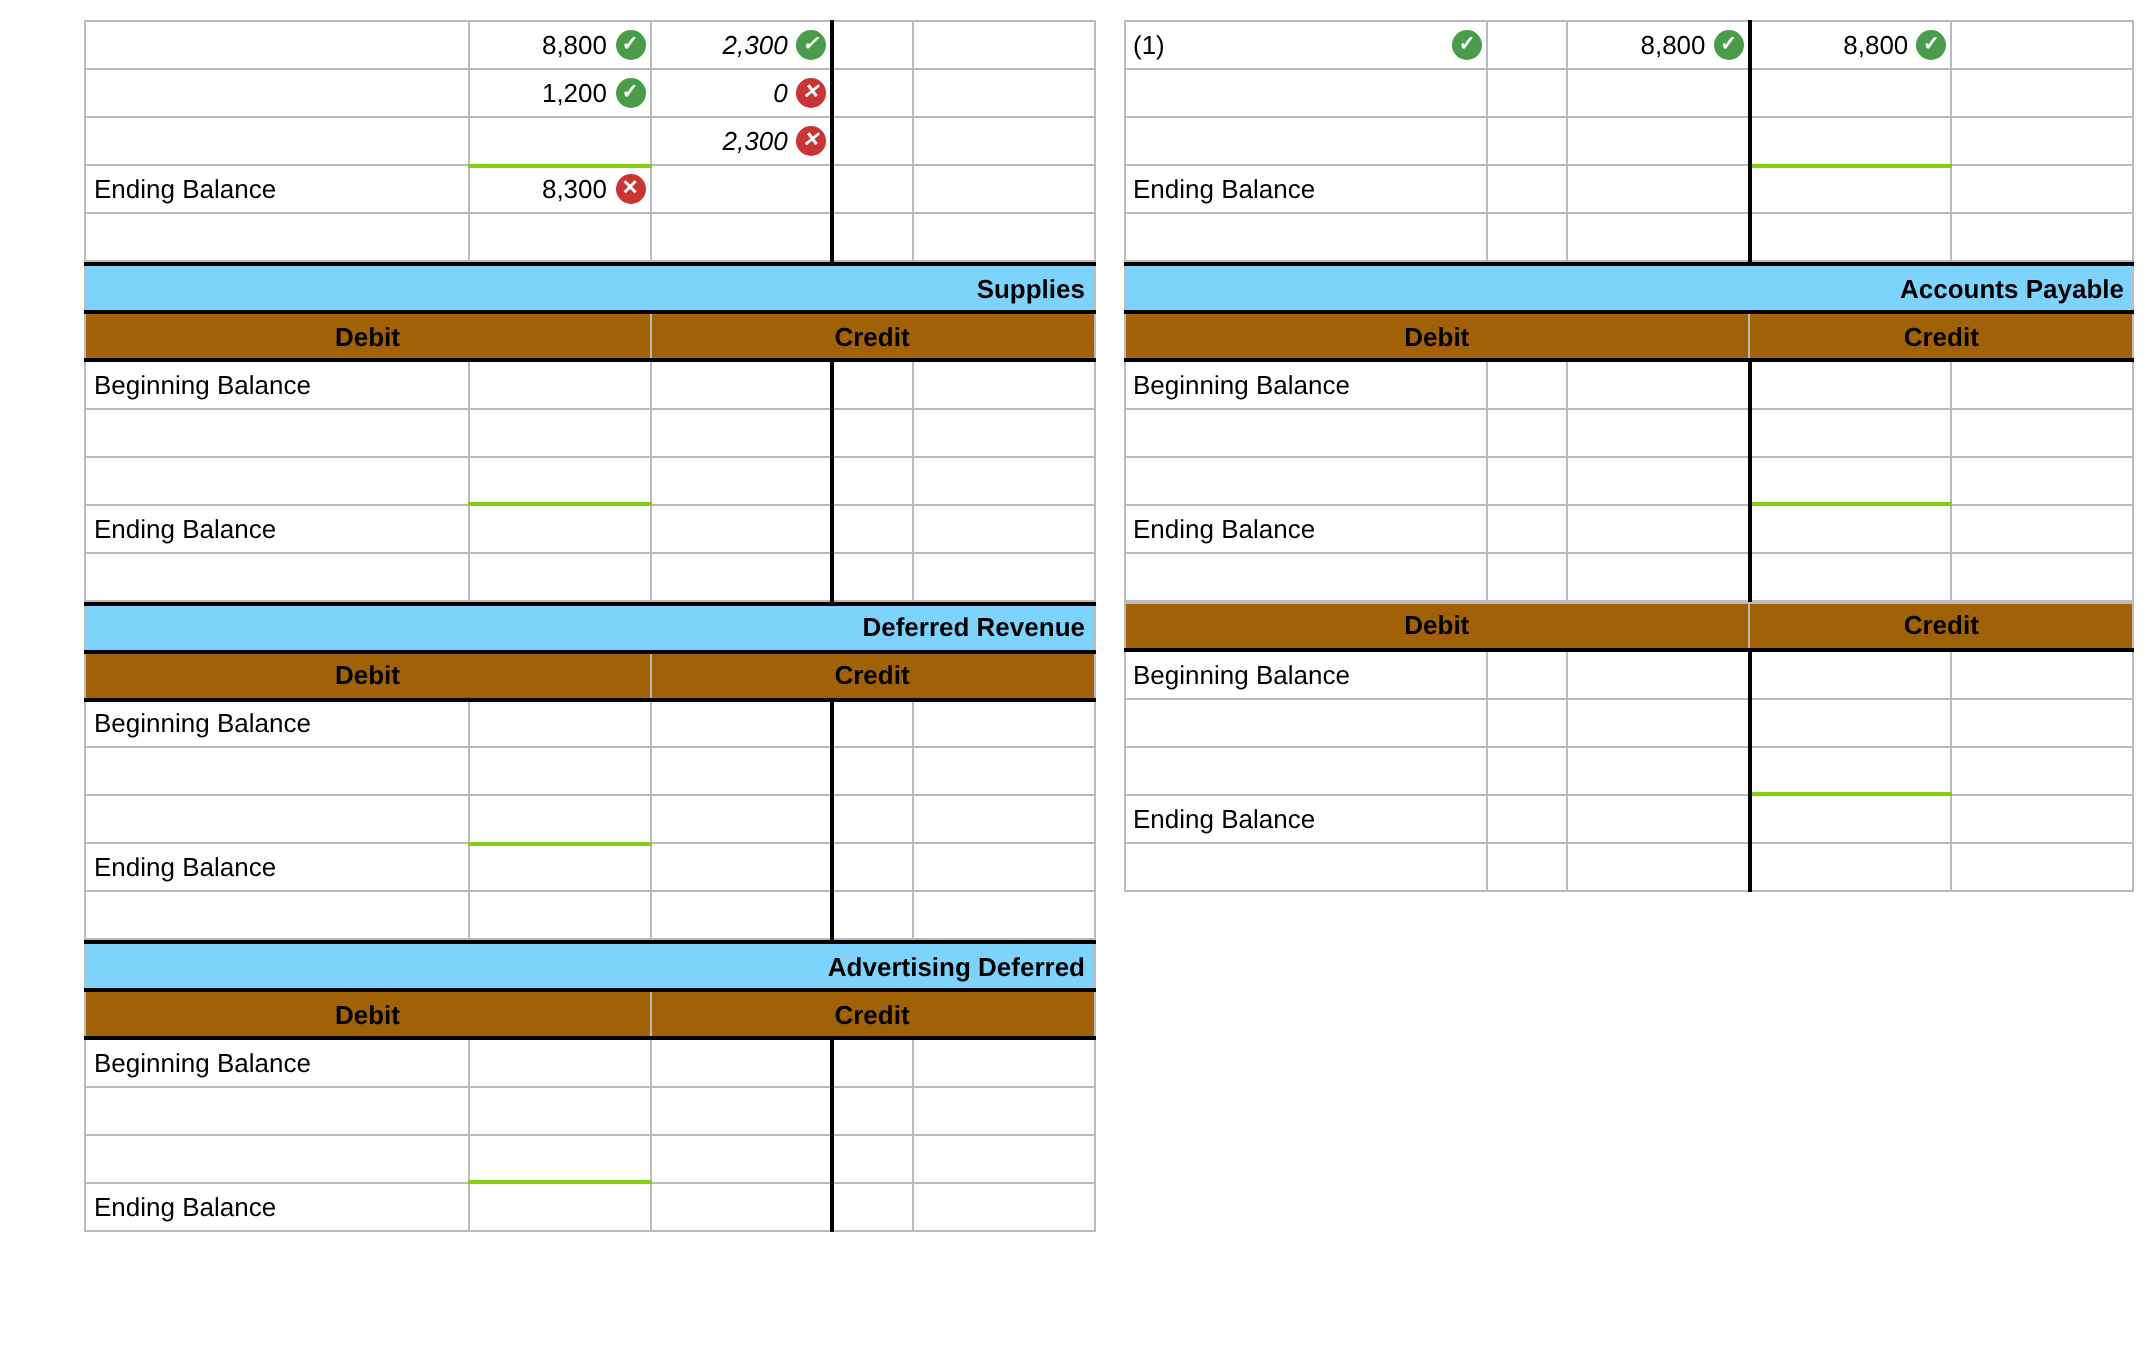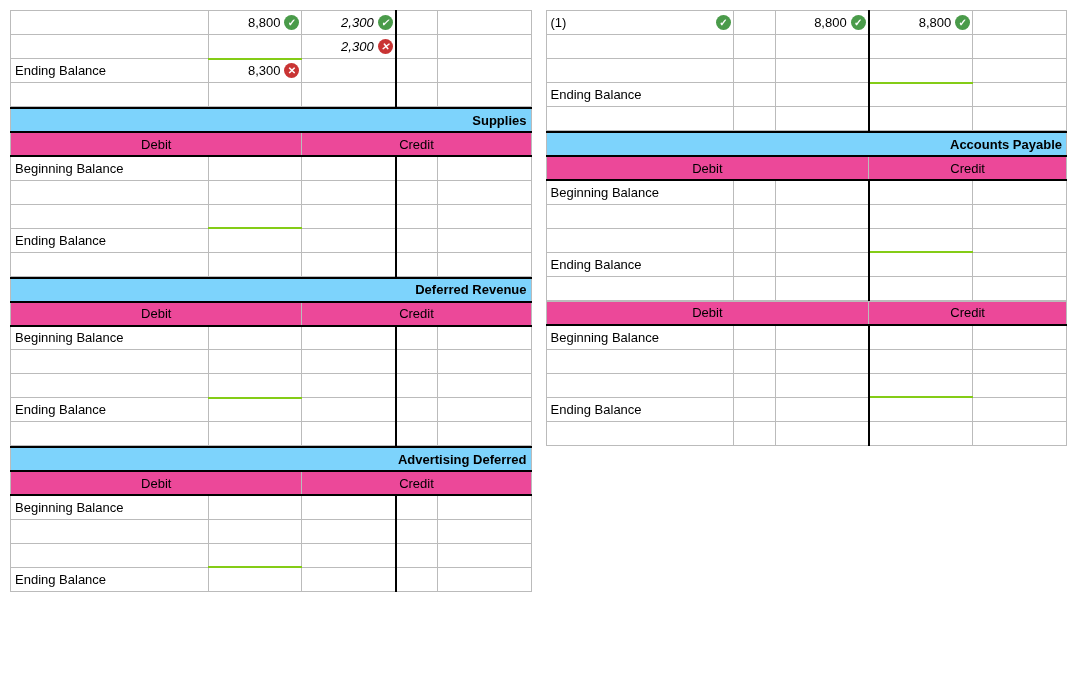--- a/index.html
+++ b/index.html
@@ -7,20 +7,21 @@
     font-family: Arial, sans-serif;
     font-size: 13px;
     margin: 0;
     padding: 10px;
     color: #000;
     background: #fff;
   }
   .container {
     display: flex;
     gap: 14px;
+    margin-left: 32px;
   }
   .col { flex: 1; }
   table {
     border-collapse: collapse;
     width: 100%;
     table-layout: fixed;
   }
   td {
     border: 1px solid #bbb;
     height: 24px;
@@ -58,23 +59,23 @@
   .correct { background: #4a9b4a; }
   .wrong { background: #c93434; }
   .acct-header td {
     background: #7dd3fc;
     text-align: right;
     font-weight: bold;
     border-top: 2px solid #000;
     border-bottom: 2px solid #000;
   }
   .dc-header td {
-    background: #ec4899;
+    background: #a16207;
     text-align: center;
-    font-weight: normal;
+    font-weight: bold;
     border-bottom: 2px solid #000;
   }
   .ending td.ebcell {
     border-top: 2px solid #84cc16;
   }
   table.right-panel td:nth-child(3) {
     border-right: 2px solid #000;
   }
   table.left-panel td:nth-child(3) {
     border-right: 2px solid #000;
@@ -108,20 +109,37 @@
               <div class="numwrap">
                 <span class="val">2,300</span>
                 <span class="icon-circle correct">✓</span>
               </div>
             </td>
   <td></td>
   <td></td>
 </tr>
 <tr>
   <td></td>
+  <td class="numcell">
+              <div class="numwrap">
+                <span class="val">1,200</span>
+                <span class="icon-circle correct">✓</span>
+              </div>
+            </td>
+  <td class="numcell">
+              <div class="numwrap">
+                <span class="val">0</span>
+                <span class="icon-circle wrong">✕</span>
+              </div>
+            </td>
+  <td></td>
+  <td></td>
+</tr>
+<tr>
+  <td></td>
   <td></td>
   <td class="numcell">
               <div class="numwrap">
                 <span class="val">2,300</span>
                 <span class="icon-circle wrong">✕</span>
               </div>
             </td>
   <td></td>
   <td></td>
 </tr>

